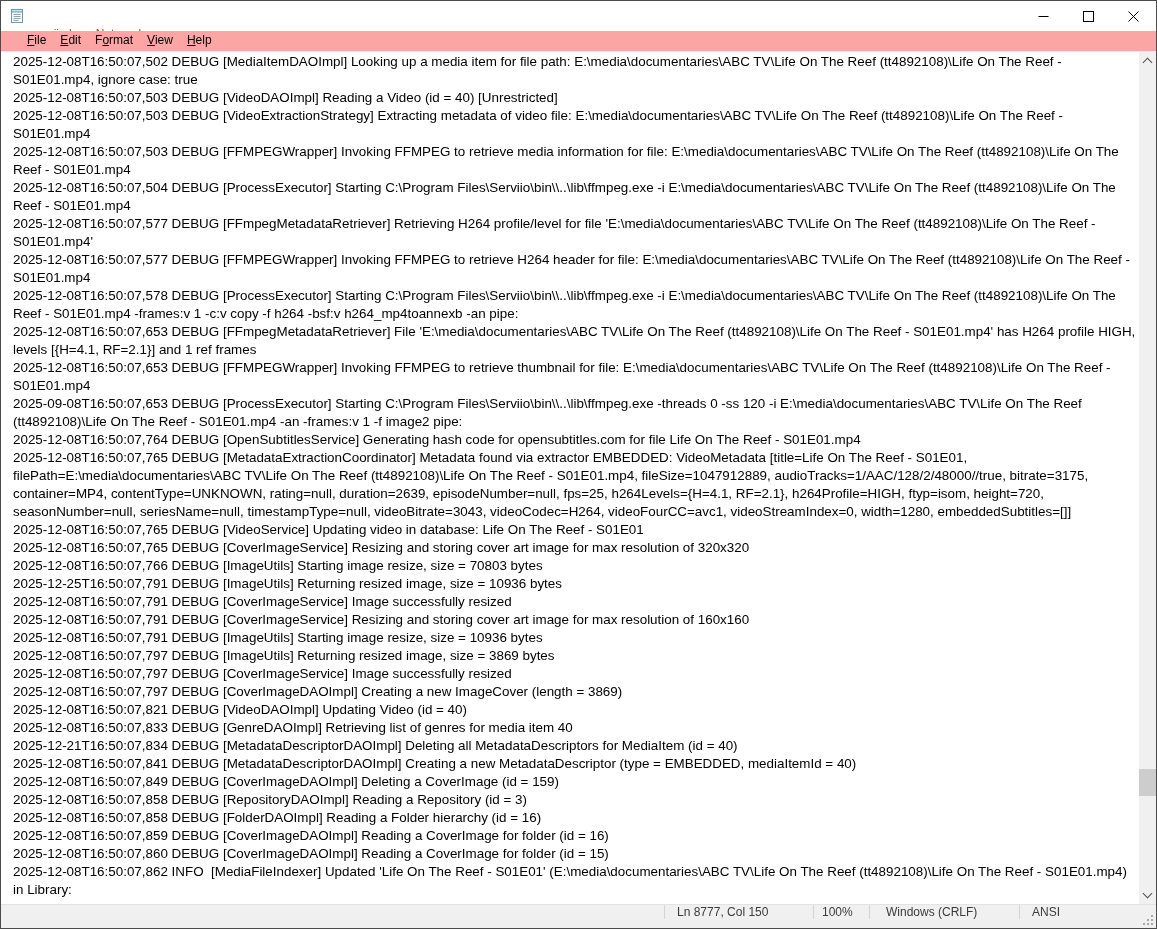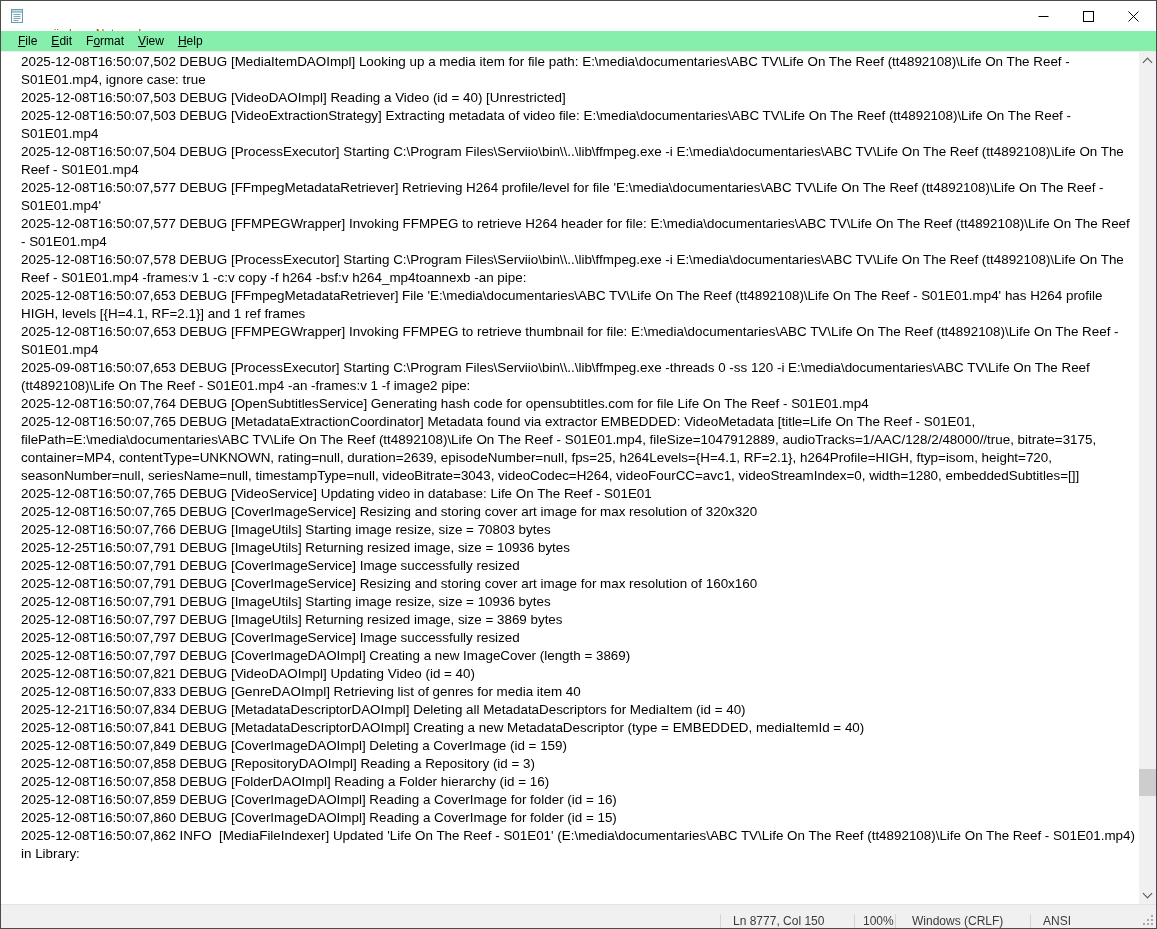--- a/index.html
+++ b/index.html
@@ -23,37 +23,37 @@
   .titlebar-spacer { flex: 1; }
   .caption-btn {
     width: 45px; height: 29px; flex: 0 0 45px;
     display: flex; align-items: center; justify-content: center;
     background: transparent; border: none; cursor: default;
   }
   .caption-btn svg { display: block; }
   
   .menubar {
     height: 21px; flex: 0 0 21px;
-    background: #86efac;
-    display: flex; align-items: center;
-    padding-left: 10px;
+    background: #fca5a5;
+    display: flex; align-items: flex-start;
+    padding-left: 19px;
     border-bottom: 1px solid #ececec;
     user-select: none;
   }
   .menu-item {
     font-size: 12px; color: #000;
     padding: 2px 7px 3px 7px;
     white-space: nowrap;
   }
   .menu-item .key { text-decoration: underline; }
   
   .editor-wrap { flex: 1 1 auto; position: relative; overflow: hidden; background: #fff; }
   .editor {
     position: absolute; left: 0; top: 0; right: 17px; bottom: 0;
-    padding: 1px 2px 0 20px;
+    padding: 1px 2px 0 12px;
     overflow: hidden;
     font-size: 13.4px; line-height: 18px; color: #000;
     cursor: text;
   }
   .log-line {
     white-space: pre-wrap;
     overflow-wrap: break-word;
   }
   
   .scrollbar {
@@ -75,36 +75,37 @@
   .scroll-thumb {
     position: absolute; left: 0; width: 17px; height: 27px;
     top: 717px;
     background: #cdcdcd;
   }
   
   .statusbar {
     height: 24px; flex: 0 0 24px;
     background: #f0f0f0;
     border-top: 1px solid #e3e3e3;
-    display: flex; align-items: flex-end;
+    display: flex; align-items: flex-start;
     font-size: 12px; color: #3b3b3b;
     user-select: none;
     position: relative;
+    gap: 15px;
   }
   .status-cell {
     display: flex; align-items: center;
     border-left: 1px solid #d4d4d4;
     padding-left: 12px;
     white-space: nowrap;
   }
   .status-filler { flex: 1; border-left: none; }
   .cell-cursor { width: 134px; }
   .cell-zoom { width: 41px; padding-left: 8px; }
   .cell-eol { width: 135px; padding-left: 16px; }
-  .cell-enc { width: 126px; }
+  .cell-enc { width: 137px; }
   .resize-grip { position: absolute; right: 2px; bottom: 2px; }
 </style>
 </head>
 <body>
 
 <div class="window">
 
   <div class="titlebar">
     <svg class="app-icon" viewBox="0 0 16 16">
       <rect x="2.5" y="1.5" width="11" height="13" fill="#f6fbfd" stroke="#6a9aad" stroke-width="1"></rect>
@@ -140,20 +141,21 @@
       <div class="menu-item"><span>F</span><span class="key">o</span><span>rmat</span></div>
       <div class="menu-item"><span></span><span class="key">V</span><span>iew</span></div>
       <div class="menu-item"><span></span><span class="key">H</span><span>elp</span></div>
     </div>
 
   <div class="editor-wrap">
     <div class="editor" id="editor">
         <div class="log-line">2025-12-08T16:50:07,502 DEBUG [MediaItemDAOImpl] Looking up a media item for file path: E:\media\documentaries\ABC TV\Life On The Reef (tt4892108)\Life On The Reef - S01E01.mp4, ignore case: true</div>
         <div class="log-line">2025-12-08T16:50:07,503 DEBUG [VideoDAOImpl] Reading a Video (id = 40) [Unrestricted]</div>
         <div class="log-line">2025-12-08T16:50:07,503 DEBUG [VideoExtractionStrategy] Extracting metadata of video file: E:\media\documentaries\ABC TV\Life On The Reef (tt4892108)\Life On The Reef - S01E01.mp4</div>
+        <div class="log-line">2025-12-08T16:50:07,503 DEBUG [FFMPEGWrapper] Invoking FFMPEG to retrieve media information for file: E:\media\documentaries\ABC TV\Life On The Reef (tt4892108)\Life On The Reef - S01E01.mp4</div>
         <div class="log-line">2025-12-08T16:50:07,504 DEBUG [ProcessExecutor] Starting C:\Program Files\Serviio\bin\\..\lib\ffmpeg.exe -i E:\media\documentaries\ABC TV\Life On The Reef (tt4892108)\Life On The Reef - S01E01.mp4</div>
         <div class="log-line">2025-12-08T16:50:07,577 DEBUG [FFmpegMetadataRetriever] Retrieving H264 profile/level for file 'E:\media\documentaries\ABC TV\Life On The Reef (tt4892108)\Life On The Reef - S01E01.mp4'</div>
         <div class="log-line">2025-12-08T16:50:07,577 DEBUG [FFMPEGWrapper] Invoking FFMPEG to retrieve H264 header for file: E:\media\documentaries\ABC TV\Life On The Reef (tt4892108)\Life On The Reef - S01E01.mp4</div>
         <div class="log-line">2025-12-08T16:50:07,578 DEBUG [ProcessExecutor] Starting C:\Program Files\Serviio\bin\\..\lib\ffmpeg.exe -i E:\media\documentaries\ABC TV\Life On The Reef (tt4892108)\Life On The Reef - S01E01.mp4 -frames:v 1 -c:v copy -f h264 -bsf:v h264_mp4toannexb -an pipe:</div>
         <div class="log-line">2025-12-08T16:50:07,653 DEBUG [FFmpegMetadataRetriever] File 'E:\media\documentaries\ABC TV\Life On The Reef (tt4892108)\Life On The Reef - S01E01.mp4' has H264 profile HIGH, levels [{H=4.1, RF=2.1}] and 1 ref frames</div>
         <div class="log-line">2025-12-08T16:50:07,653 DEBUG [FFMPEGWrapper] Invoking FFMPEG to retrieve thumbnail for file: E:\media\documentaries\ABC TV\Life On The Reef (tt4892108)\Life On The Reef - S01E01.mp4</div>
         <div class="log-line">2025-09-08T16:50:07,653 DEBUG [ProcessExecutor] Starting C:\Program Files\Serviio\bin\\..\lib\ffmpeg.exe -threads 0 -ss 120 -i E:\media\documentaries\ABC TV\Life On The Reef (tt4892108)\Life On The Reef - S01E01.mp4 -an -frames:v 1 -f image2 pipe:</div>
         <div class="log-line">2025-12-08T16:50:07,764 DEBUG [OpenSubtitlesService] Generating hash code for opensubtitles.com for file Life On The Reef - S01E01.mp4</div>
         <div class="log-line">2025-12-08T16:50:07,765 DEBUG [MetadataExtractionCoordinator] Metadata found via extractor EMBEDDED: VideoMetadata [title=Life On The Reef - S01E01, filePath=E:\media\documentaries\ABC TV\Life On The Reef (tt4892108)\Life On The Reef - S01E01.mp4, fileSize=1047912889, audioTracks=1/AAC/128/2/48000//true, bitrate=3175, container=MP4, contentType=UNKNOWN, rating=null, duration=2639, episodeNumber=null, fps=25, h264Levels={H=4.1, RF=2.1}, h264Profile=HIGH, ftyp=isom, height=720, seasonNumber=null, seriesName=null, timestampType=null, videoBitrate=3043, videoCodec=H264, videoFourCC=avc1, videoStreamIndex=0, width=1280, embeddedSubtitles=[]]</div>
         <div class="log-line">2025-12-08T16:50:07,765 DEBUG [VideoService] Updating video in database: Life On The Reef - S01E01</div>

